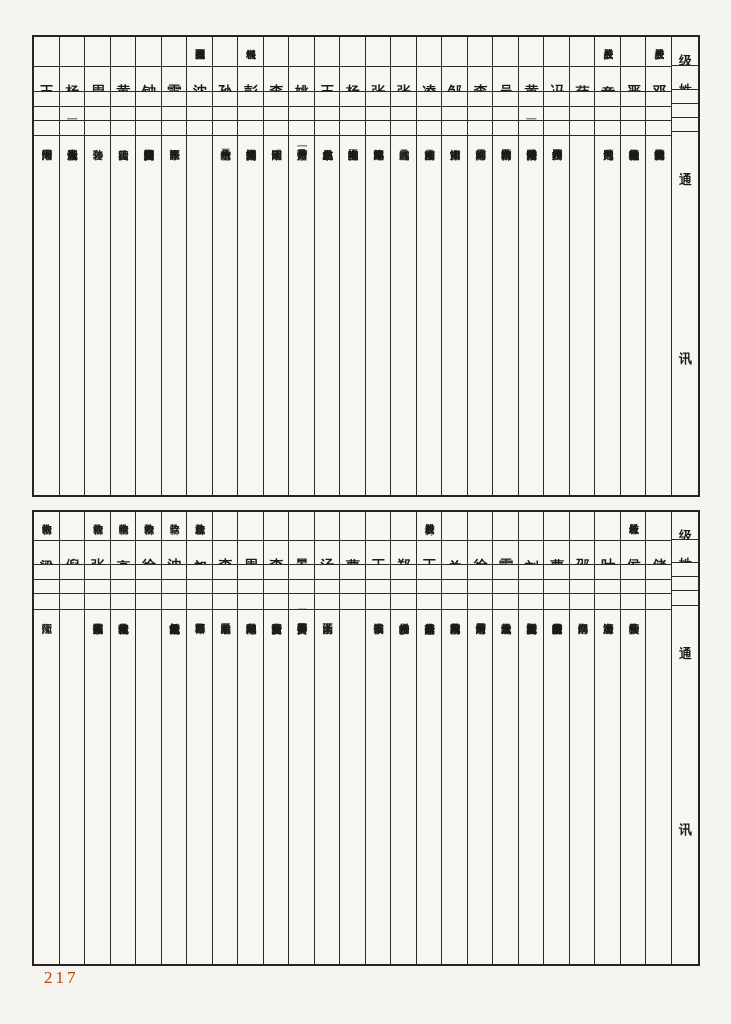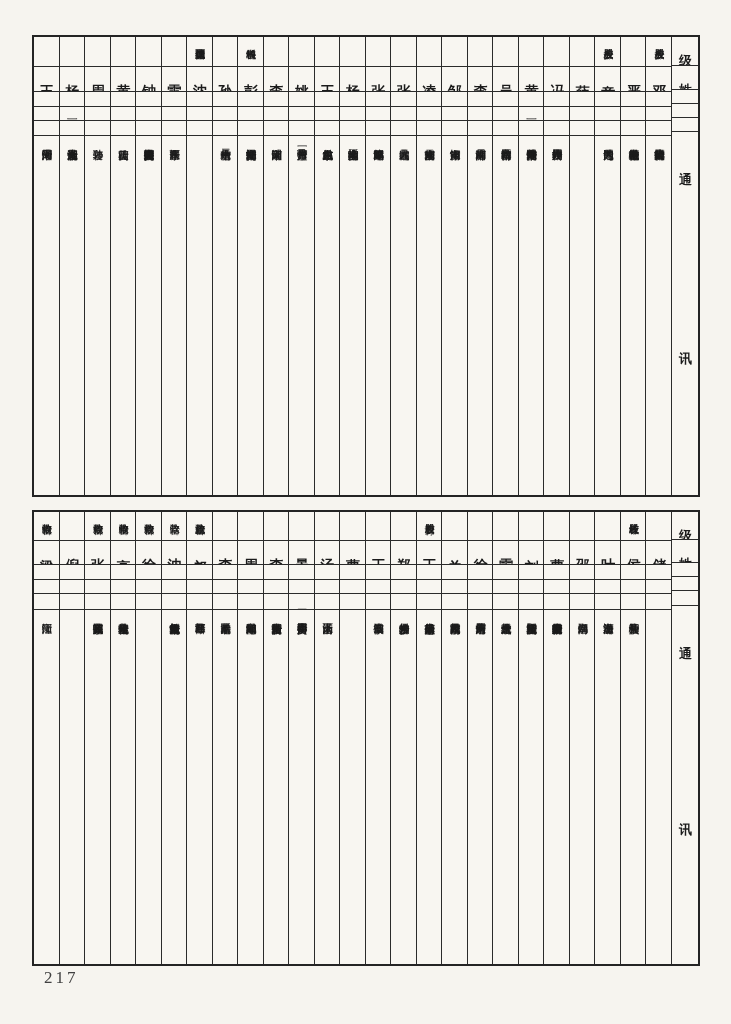--- a/index.html
+++ b/index.html
@@ -21,21 +21,21 @@
   .table-bottom .r-alias{height:36px;} .table-bottom .r-age{height:36px;} .table-bottom .r-origin{height:40px;}
   .vtext{writing-mode:vertical-rl;text-orientation:upright;display:block;}
   .spread{height:100%;text-align:justify;text-align-last:justify;text-justify:inter-character;}
   .name-text{font-size:14px;font-weight:bold;padding:5px 0;letter-spacing:0;}
   .label-text{font-size:13px;font-weight:bold;padding:6px 0;}
   .label-addr{padding:28px 0;}
   .rank-text{font-size:10px;line-height:1.25;height:100%;padding-top:3px;}
   .alias-text{font-size:10px;line-height:1.2;align-self:center;}
   .num-text{font-size:11px;line-height:1.35;align-self:center;letter-spacing:1px;}
   .addr-text{font-size:10.5px;line-height:1.18;height:100%;padding-top:4px;}
-  .page-number{position:absolute;left:44px;top:968px;font-size:17px;letter-spacing:3px;color:#404040;}
+  .page-number{position:absolute;left:44px;top:968px;font-size:17px;letter-spacing:3px;color:#c2410c;}
 </style>
 </head>
 <body>
 
 <div class="page">
   <section class="roster table-top" id="table-0">
       <div class="col label-col">
         <div class="cell r-rank">
           <span class="label-text vtext spread">级职</span>
         </div>

